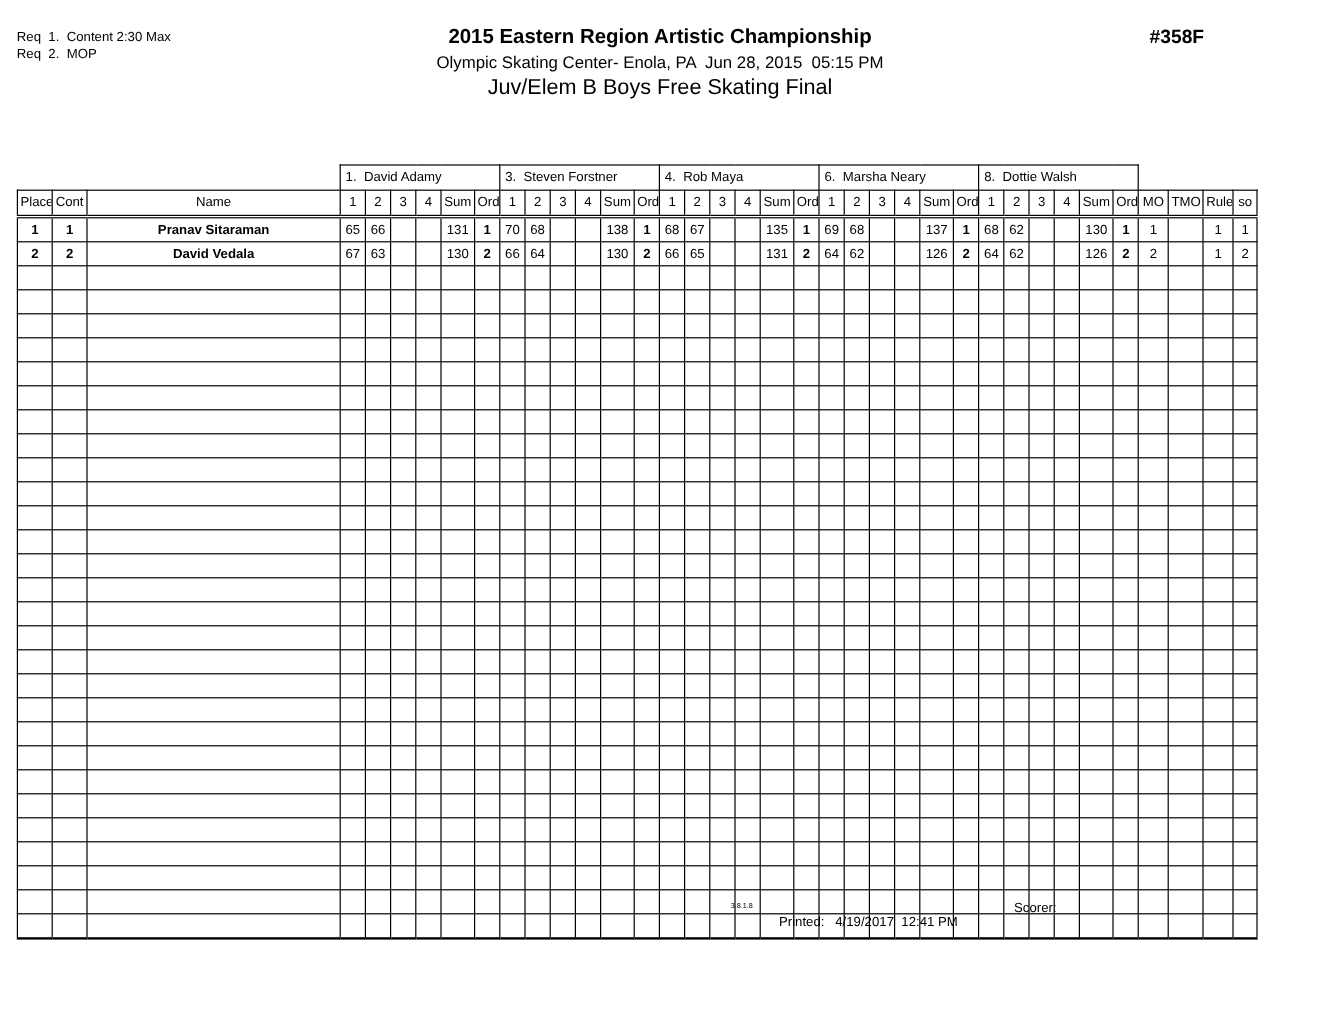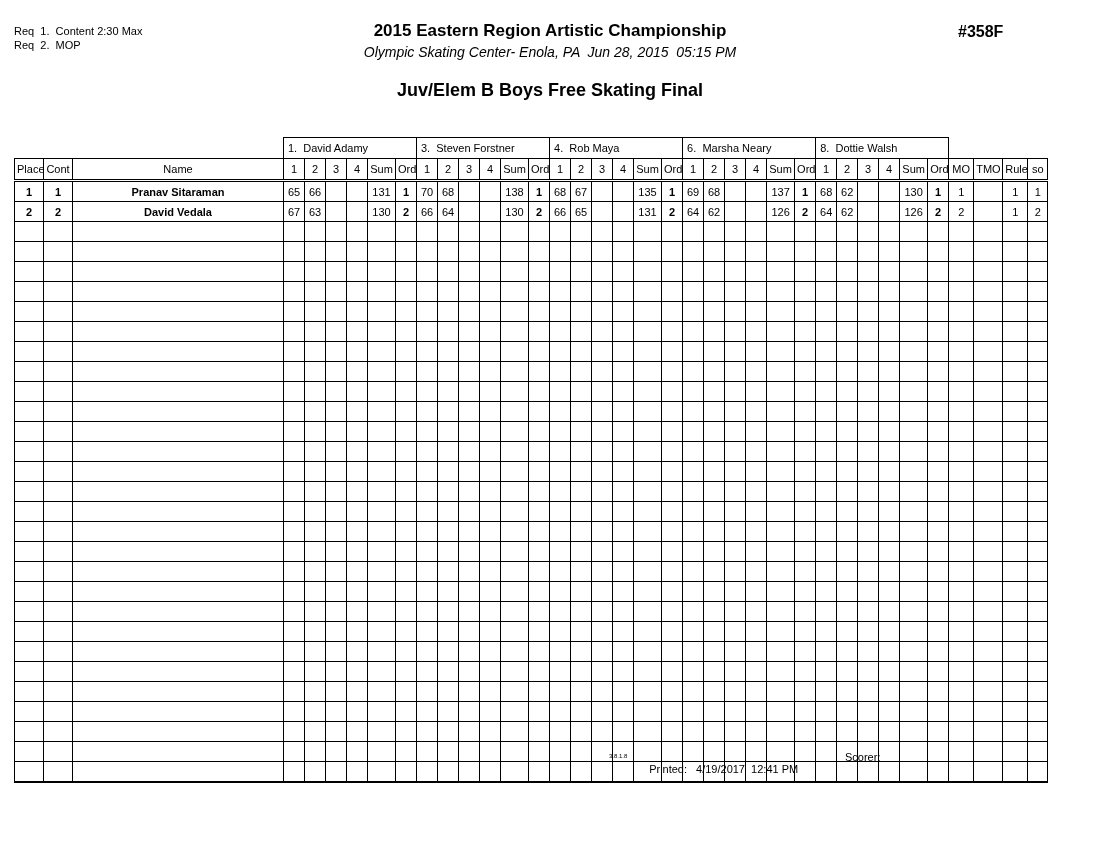--- a/index.html
+++ b/index.html
@@ -16,22 +16,22 @@
   .req-block {
     position: absolute; left: 14px; top: 24px;
     font-size: 11px; line-height: 14px; white-space: pre;
   }
   .center-block {
     position: absolute; left: 0; right: 0; top: 21px;
     text-align: center;
   }
   .center-block div { white-space: pre; }
   .title-line   { font-size: 17px; font-weight: bold; }
-  .venue-line   { font-size: 14px; margin-top: 3px; font-style: italic; }
-  .event-line   { font-size: 18px; font-weight: bold; margin-top: 20px; }
+  .venue-line   { font-size: 14px; margin-top: 3px; }
+  .event-line   { font-size: 18px; font-weight: normal; margin-top: 2px; }
   .report-line  { font-size: 15px; margin-top: 4px; }
   .event-number {
     position: absolute; left: 958px; top: 23px;
     font-size: 16px; font-weight: bold;
   }
 
   
   .table-wrap { position: absolute; left: 14px; top: 137px; }
   table.score {
     border-collapse: collapse; table-layout: fixed;

